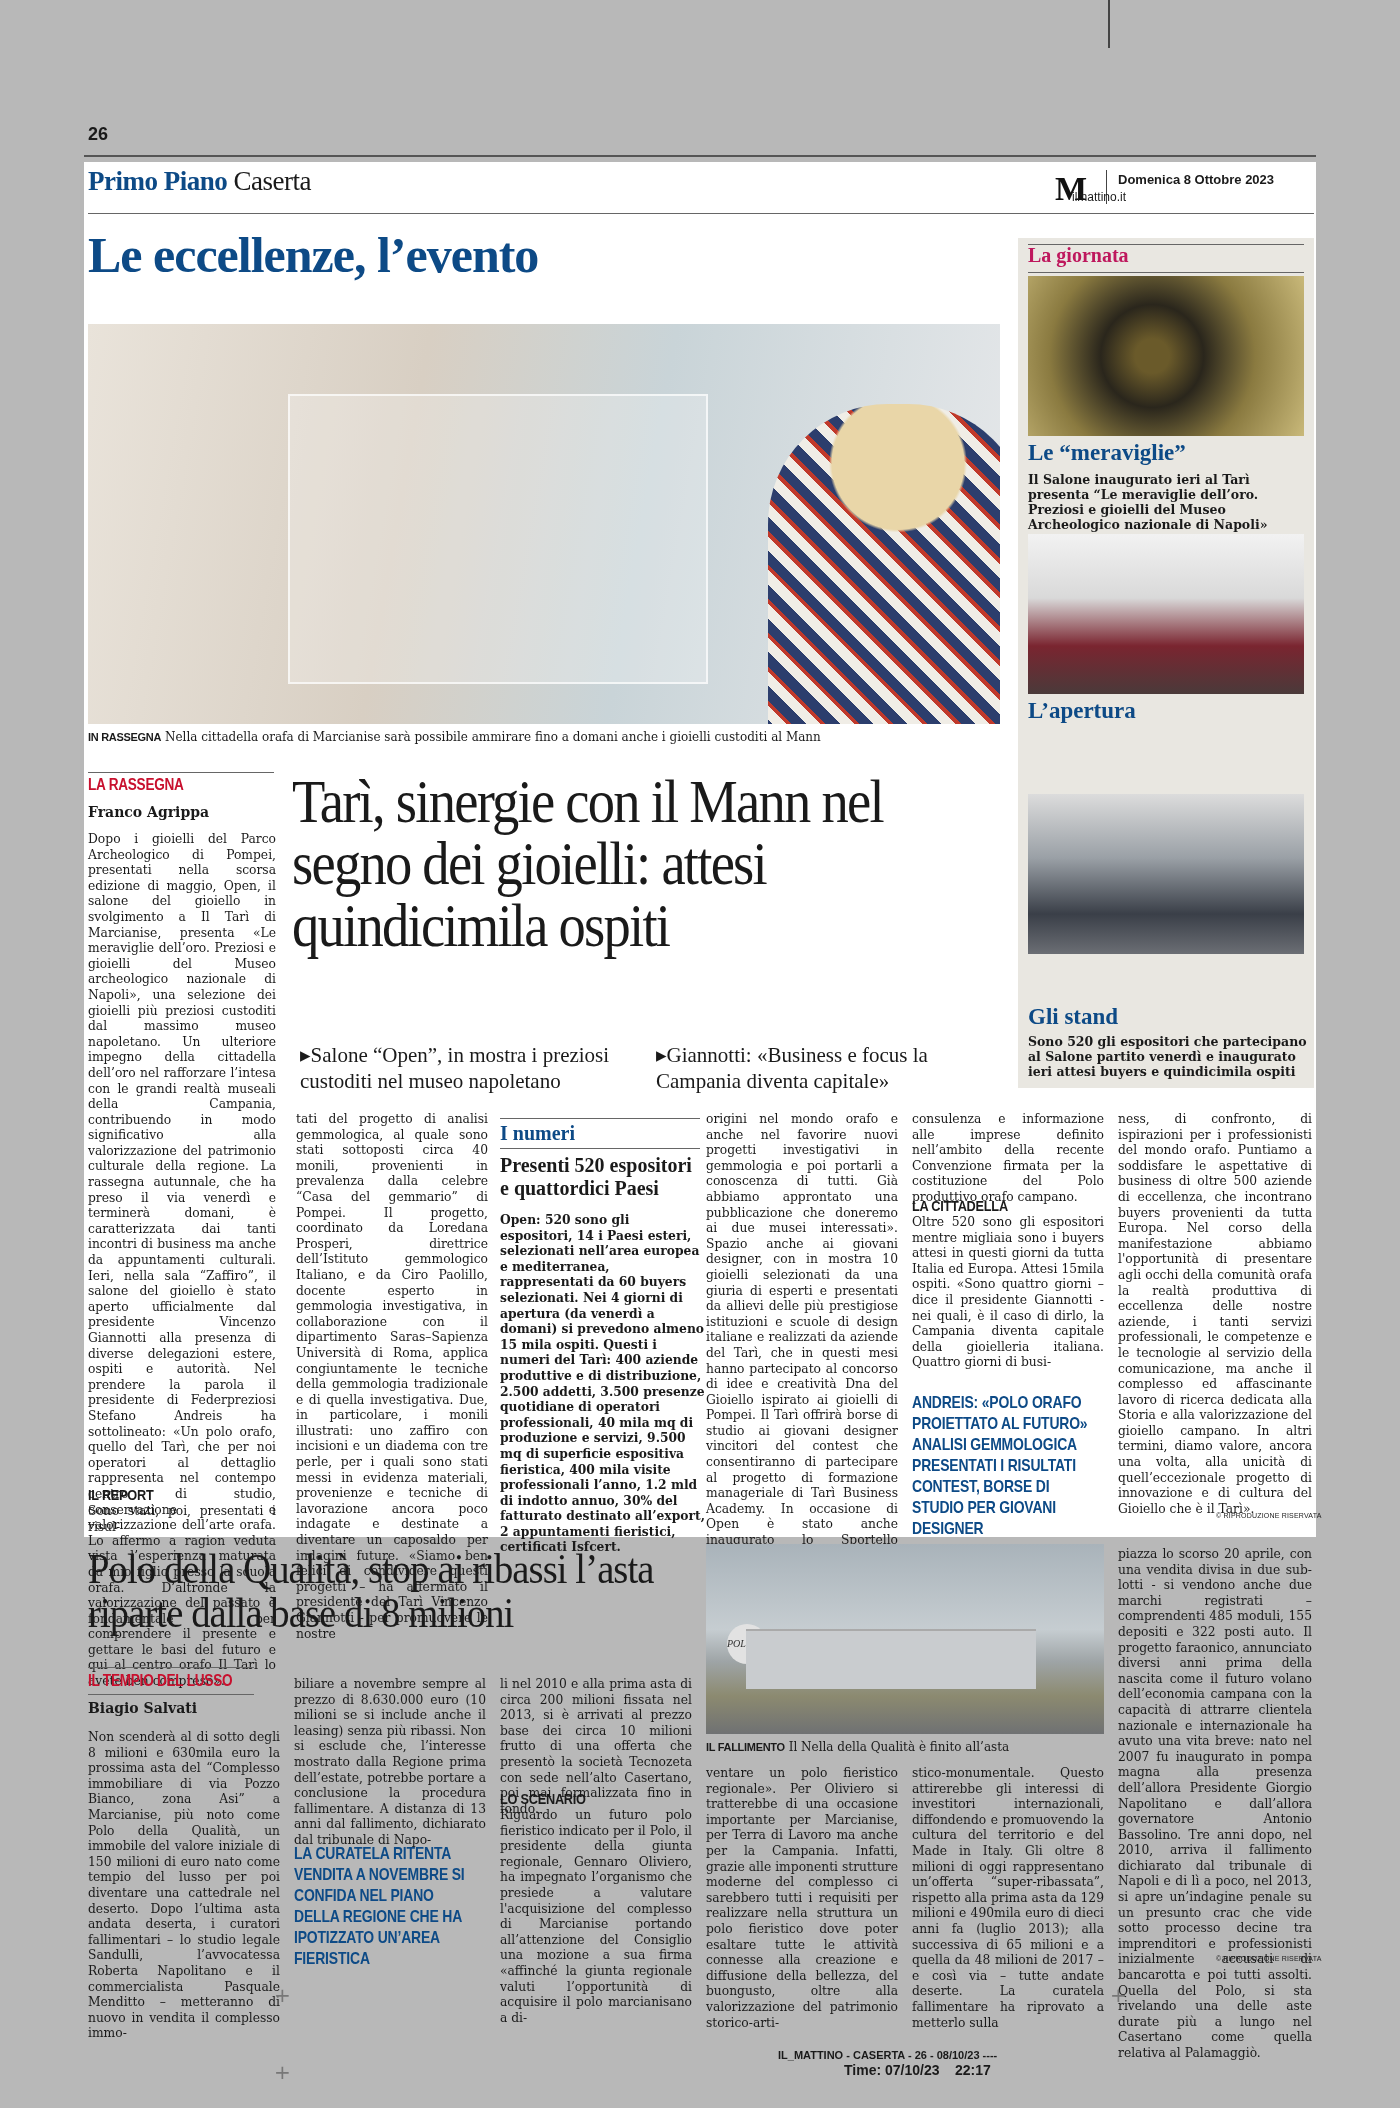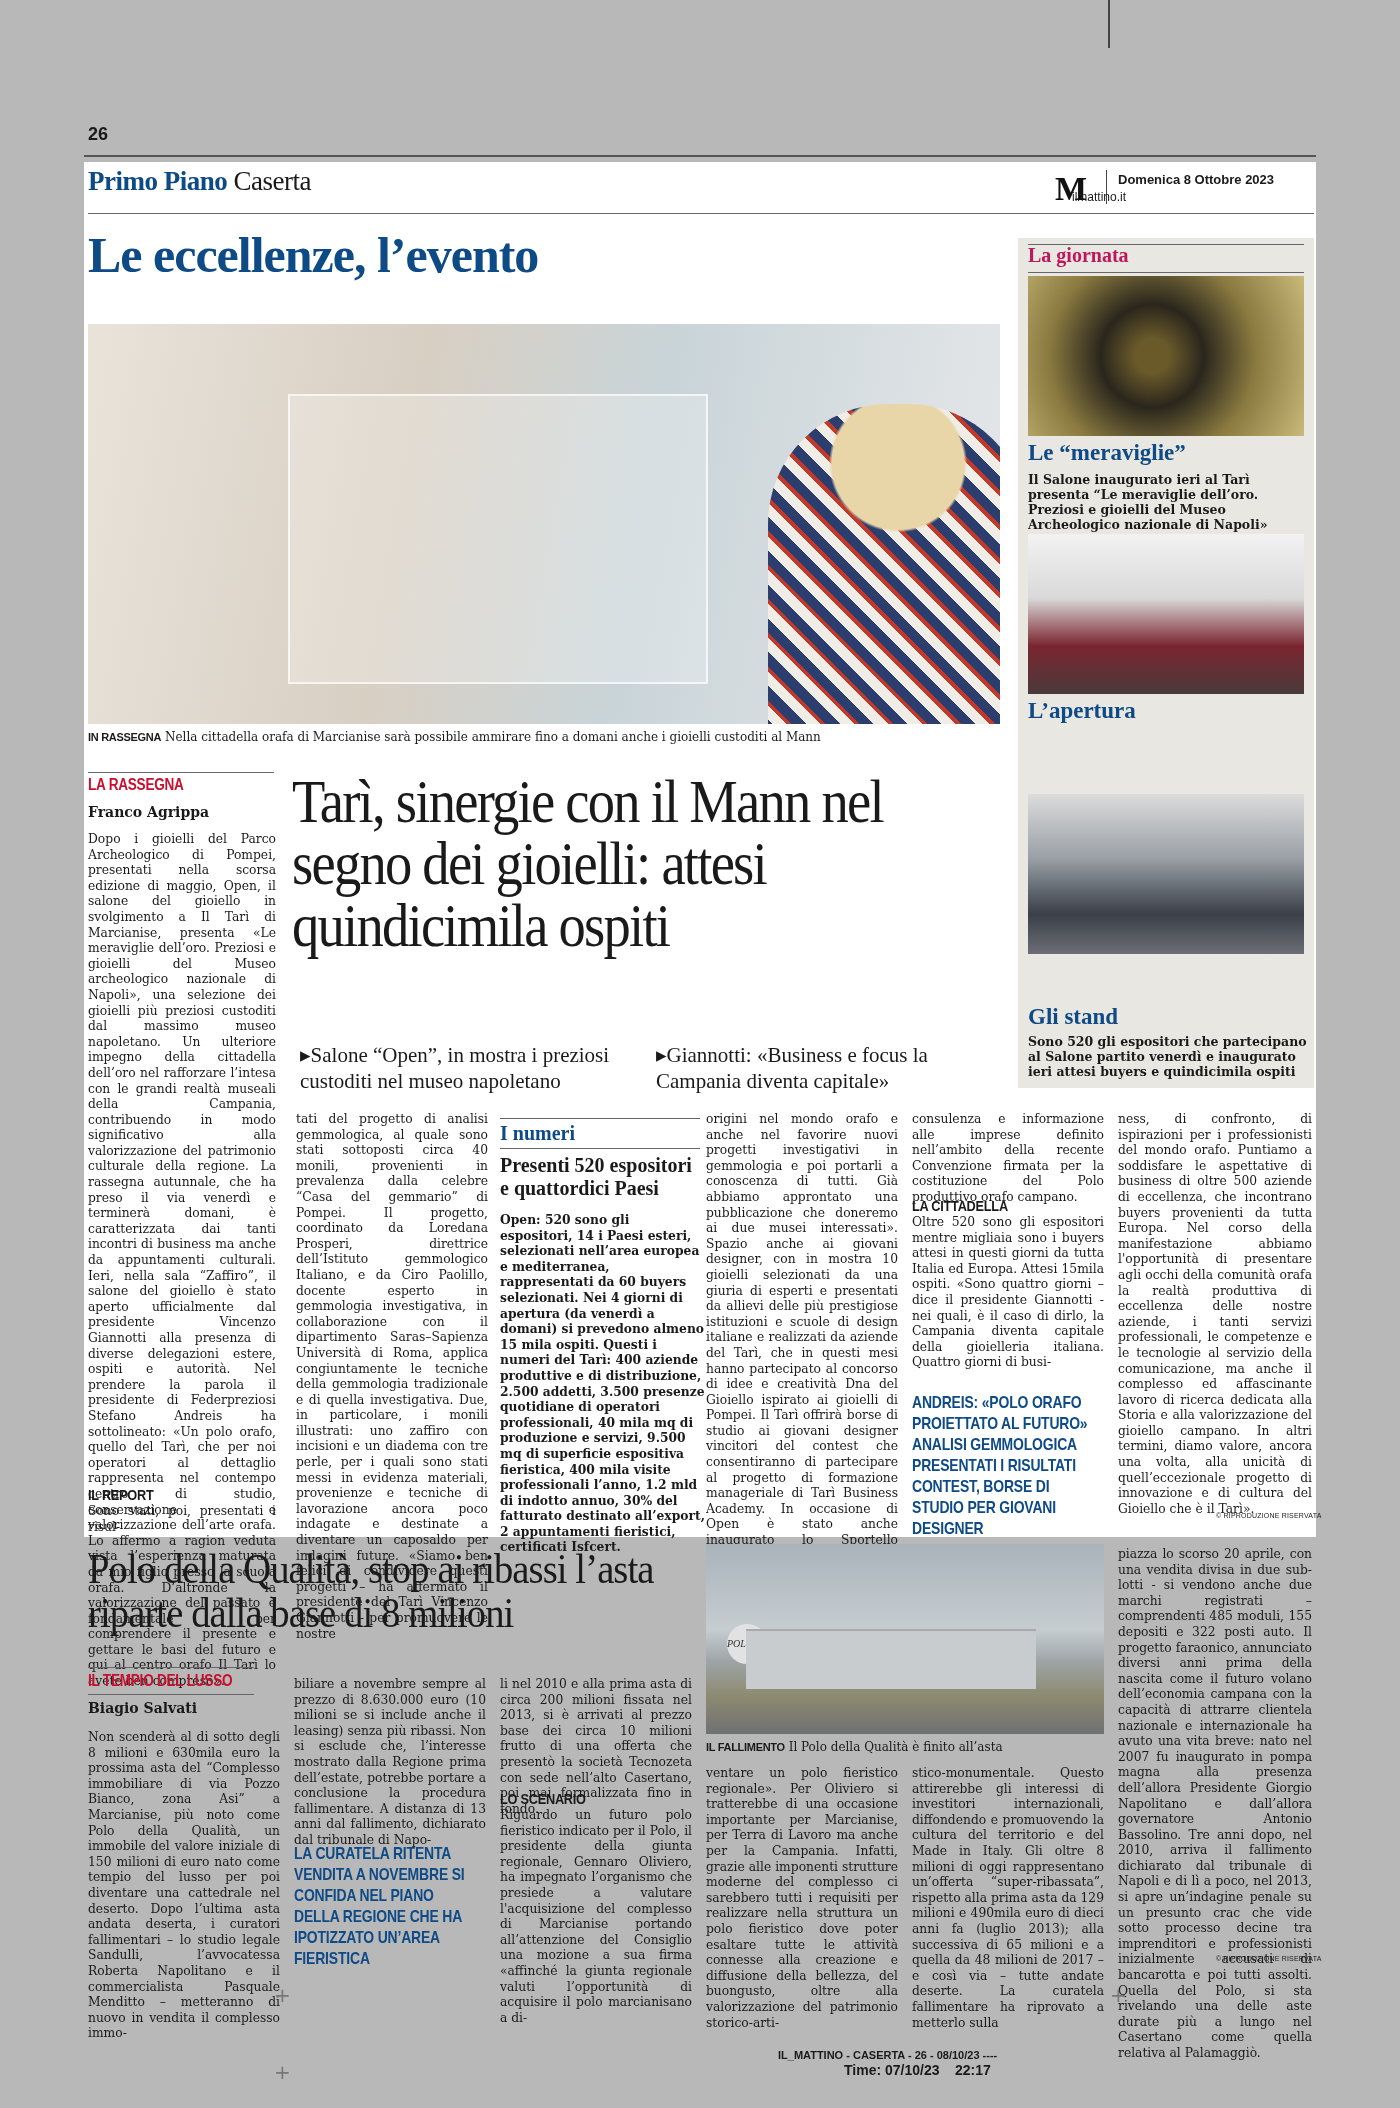--- a/index.html
+++ b/index.html
@@ -135,21 +135,21 @@
 <div class="abs col" style="left:500px;top:1677px;width:192px">li nel 2010 e alla prima asta di circa 200 milioni fissata nel 2013, si è arrivati al prezzo base dei circa 10 milioni frutto di una offerta che presentò la società Tecnozeta con sede nell’alto Casertano, poi mai formalizzata fino in fondo.</div>
 <div class="abs kicker-dark" style="left:500px;top:1790px">LO SCENARIO</div>
 <div class="abs col" style="left:500px;top:1808px;width:192px">Riguardo un futuro polo fieristico indicato per il Polo, il presidente della giunta regionale, Gennaro Oliviero, ha impegnato l’organismo che presiede a valutare l'acquisizione del complesso di Marcianise portando all’attenzione del Consiglio una mozione a sua firma «affinché la giunta regionale valuti l’opportunità di acquisire il polo marcianisano a di-</div>
 
 <div class="abs photo-polo">
   <div class="sign">POLO</div>
   <div class="bldg"></div>
 </div>
 <div class="abs caption" style="left:706px;top:1740px">
   <span class="tag">IL FALLIMENTO</span>
-  <span>Il Polo della Qualità è finito all’asta</span>
+  <span>Il Nella della Qualità è finito all’asta</span>
 </div>
 <div class="abs col" style="left:706px;top:1766px;width:192px">ventare un polo fieristico regionale». Per Oliviero si tratterebbe di una occasione importante per Marcianise, per Terra di Lavoro ma anche per la Campania. Infatti, grazie alle imponenti strutture moderne del complesso ci sarebbero tutti i requisiti per realizzare nella struttura un polo fieristico dove poter esaltare tutte le attività connesse alla creazione e diffusione della bellezza, del buongusto, oltre alla valorizzazione del patrimonio storico-arti-</div>
 <div class="abs col" style="left:912px;top:1766px;width:192px">stico-monumentale. Questo attirerebbe gli interessi di investitori internazionali, diffondendo e promuovendo la cultura del territorio e del Made in Italy. Gli oltre 8 milioni di oggi rappresentano un’offerta “super-ribassata”, rispetto alla prima asta da 129 milioni e 490mila euro di dieci anni fa (luglio 2013); alla successiva di 65 milioni e a quella da 48 milioni de 2017 – e così via – tutte andate deserte. La curatela fallimentare ha riprovato a metterlo sulla</div>
 <div class="abs col" style="left:1118px;top:1547px;width:194px">piazza lo scorso 20 aprile, con una vendita divisa in due sub-lotti - si vendono anche due marchi registrati – comprendenti 485 moduli, 155 depositi e 322 posti auto. Il progetto faraonico, annunciato diversi anni prima della nascita come il futuro volano dell’economia campana con la capacità di attrarre clientela nazionale e internazionale ha avuto una vita breve: nato nel 2007 fu inaugurato in pompa magna alla presenza dell’allora Presidente Giorgio Napolitano e dall’allora governatore Antonio Bassolino. Tre anni dopo, nel 2010, arriva il fallimento dichiarato dal tribunale di Napoli e di lì a poco, nel 2013, si apre un’indagine penale su un presunto crac che vide sotto processo decine tra imprenditori e professionisti inizialmente accusati di bancarotta e poi tutti assolti. Quella del Polo, si sta rivelando una delle aste durate più a lungo nel Casertano come quella relativa al Palamaggiò.</div>
 <div class="abs copyright" style="left:1216px;top:1955px">© RIPRODUZIONE RISERVATA</div>
 
 <div class="abs cross" style="left:274px;top:1983px">+</div>
 <div class="abs cross" style="left:1110px;top:1983px">+</div>
 <div class="abs cross" style="left:274px;top:2060px">+</div>
 <div class="abs footer1">IL_MATTINO - CASERTA - 26 - 08/10/23 ----</div>

